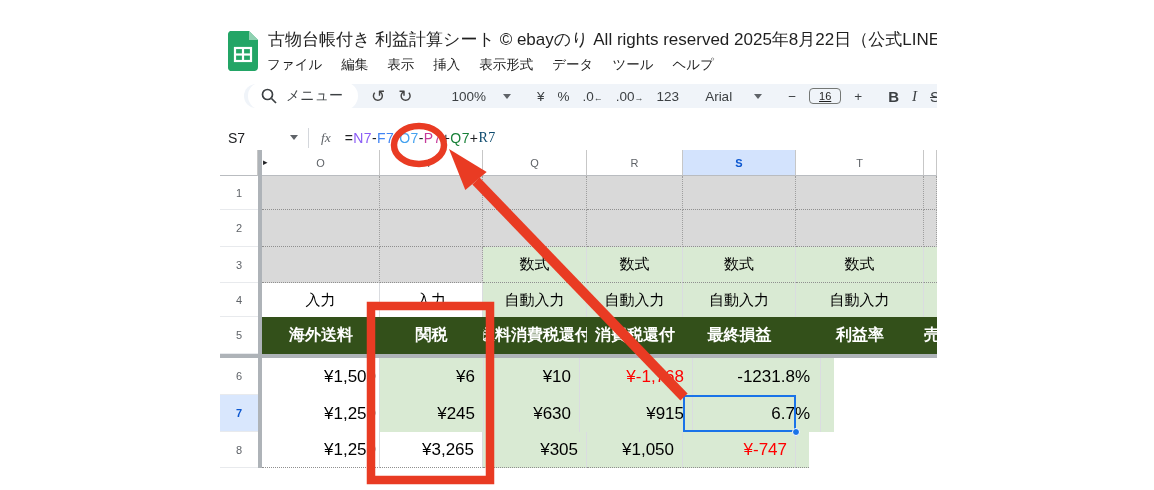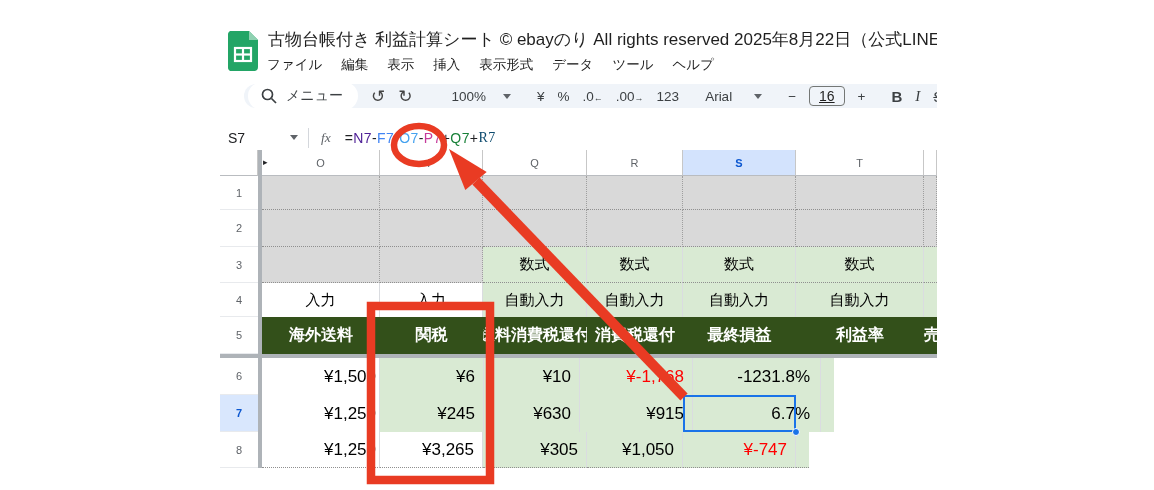--- a/index.html
+++ b/index.html
@@ -16,21 +16,21 @@
 
   
   .toolbar { position:absolute; left:24px; top:84px; right:0; height:24px; background:#F0F4F9; border-radius:18px 0 0 18px; display:flex; align-items:center; gap:13px; padding-left:4px; color:#3c4043; font-size:13.5px; overflow:hidden; white-space:nowrap; }
   .pill { height:28px; background:#fff; border-radius:14px; display:flex; align-items:center; gap:8px; padding:0 15px 0 12px; }
   .tb-ic { display:flex; align-items:center; justify-content:center; width:18px; height:18px; }
   .tb-txt { font-size:14px; color:#3c4043; }
   .undo-redo { font-size:17px; color:#444; line-height:1; }
   .caret { width:0; height:0; border-left:4px solid transparent; border-right:4px solid transparent; border-top:5px solid #5f6368; display:inline-block; }
   .vsep { width:1px; height:20px; background:#d4d7dc; }
   .dec small { font-size:9px; }
-  .size-box { border:1px solid #747775; border-radius:4px; padding:1px 9px; font-size:14px; color:#1f1f1f; background:transparent;text-decoration:underline; }
+  .size-box { border:1px solid #747775; border-radius:4px; padding:1px 9px; font-size:11px; color:#1f1f1f; background:transparent;text-decoration:underline; }
   .b-btn { font-weight:bold; font-size:15px; }
   .i-btn { font-style:italic; font-size:15px; font-family:"Liberation Serif","DejaVu Serif",serif; }
   .s-btn { text-decoration:line-through; font-size:15px; }
 
   
   .fbar { position:absolute; left:0; top:124px; width:717px; height:27px; display:flex; align-items:center; background:#fff; }
   .namebox { width:70px; padding-left:8px; font-size:14px; color:#202124; }
   .fbar .caret { margin-right:10px; }
   .fx { font-style:italic; font-size:13.5px; color:#5f6368; font-family:"Liberation Serif","DejaVu Serif",serif; margin:0 14px 0 12px; }
   .formula { font-size:14px; letter-spacing:0.4px; display:flex; }
@@ -133,21 +133,21 @@
     <span class="s-btn">S</span>
   </div>
 
   <div class="fbar">
     <span class="namebox">S7</span>
     <span class="caret"></span>
     <span class="vsep"></span>
     <span class="fx">fx</span>
     <span class="formula">
       <span style="color: rgb(32, 33, 36);">=</span>
-      <span style="color: #4c1d95;">N7</span>
+      <span style="color: #8b5cf6;">N7</span>
       <span style="color: rgb(32, 33, 36);">-</span>
       <span style="color: rgb(66, 133, 244);">F7</span>
       <span style="color: rgb(32, 33, 36);">-</span>
       <span style="color: rgb(69, 162, 239);">O7</span>
       <span style="color: rgb(32, 33, 36);">-</span>
       <span style="color: rgb(197, 58, 155);">P7</span>
       <span style="color: rgb(32, 33, 36);">+</span>
       <span style="color: rgb(24, 128, 56);">Q7</span>
       <span style="color: rgb(32, 33, 36);">+</span>
       <span style="color: #0c4a6e; font-family: Liberation Serif, serif;">R7</span>

